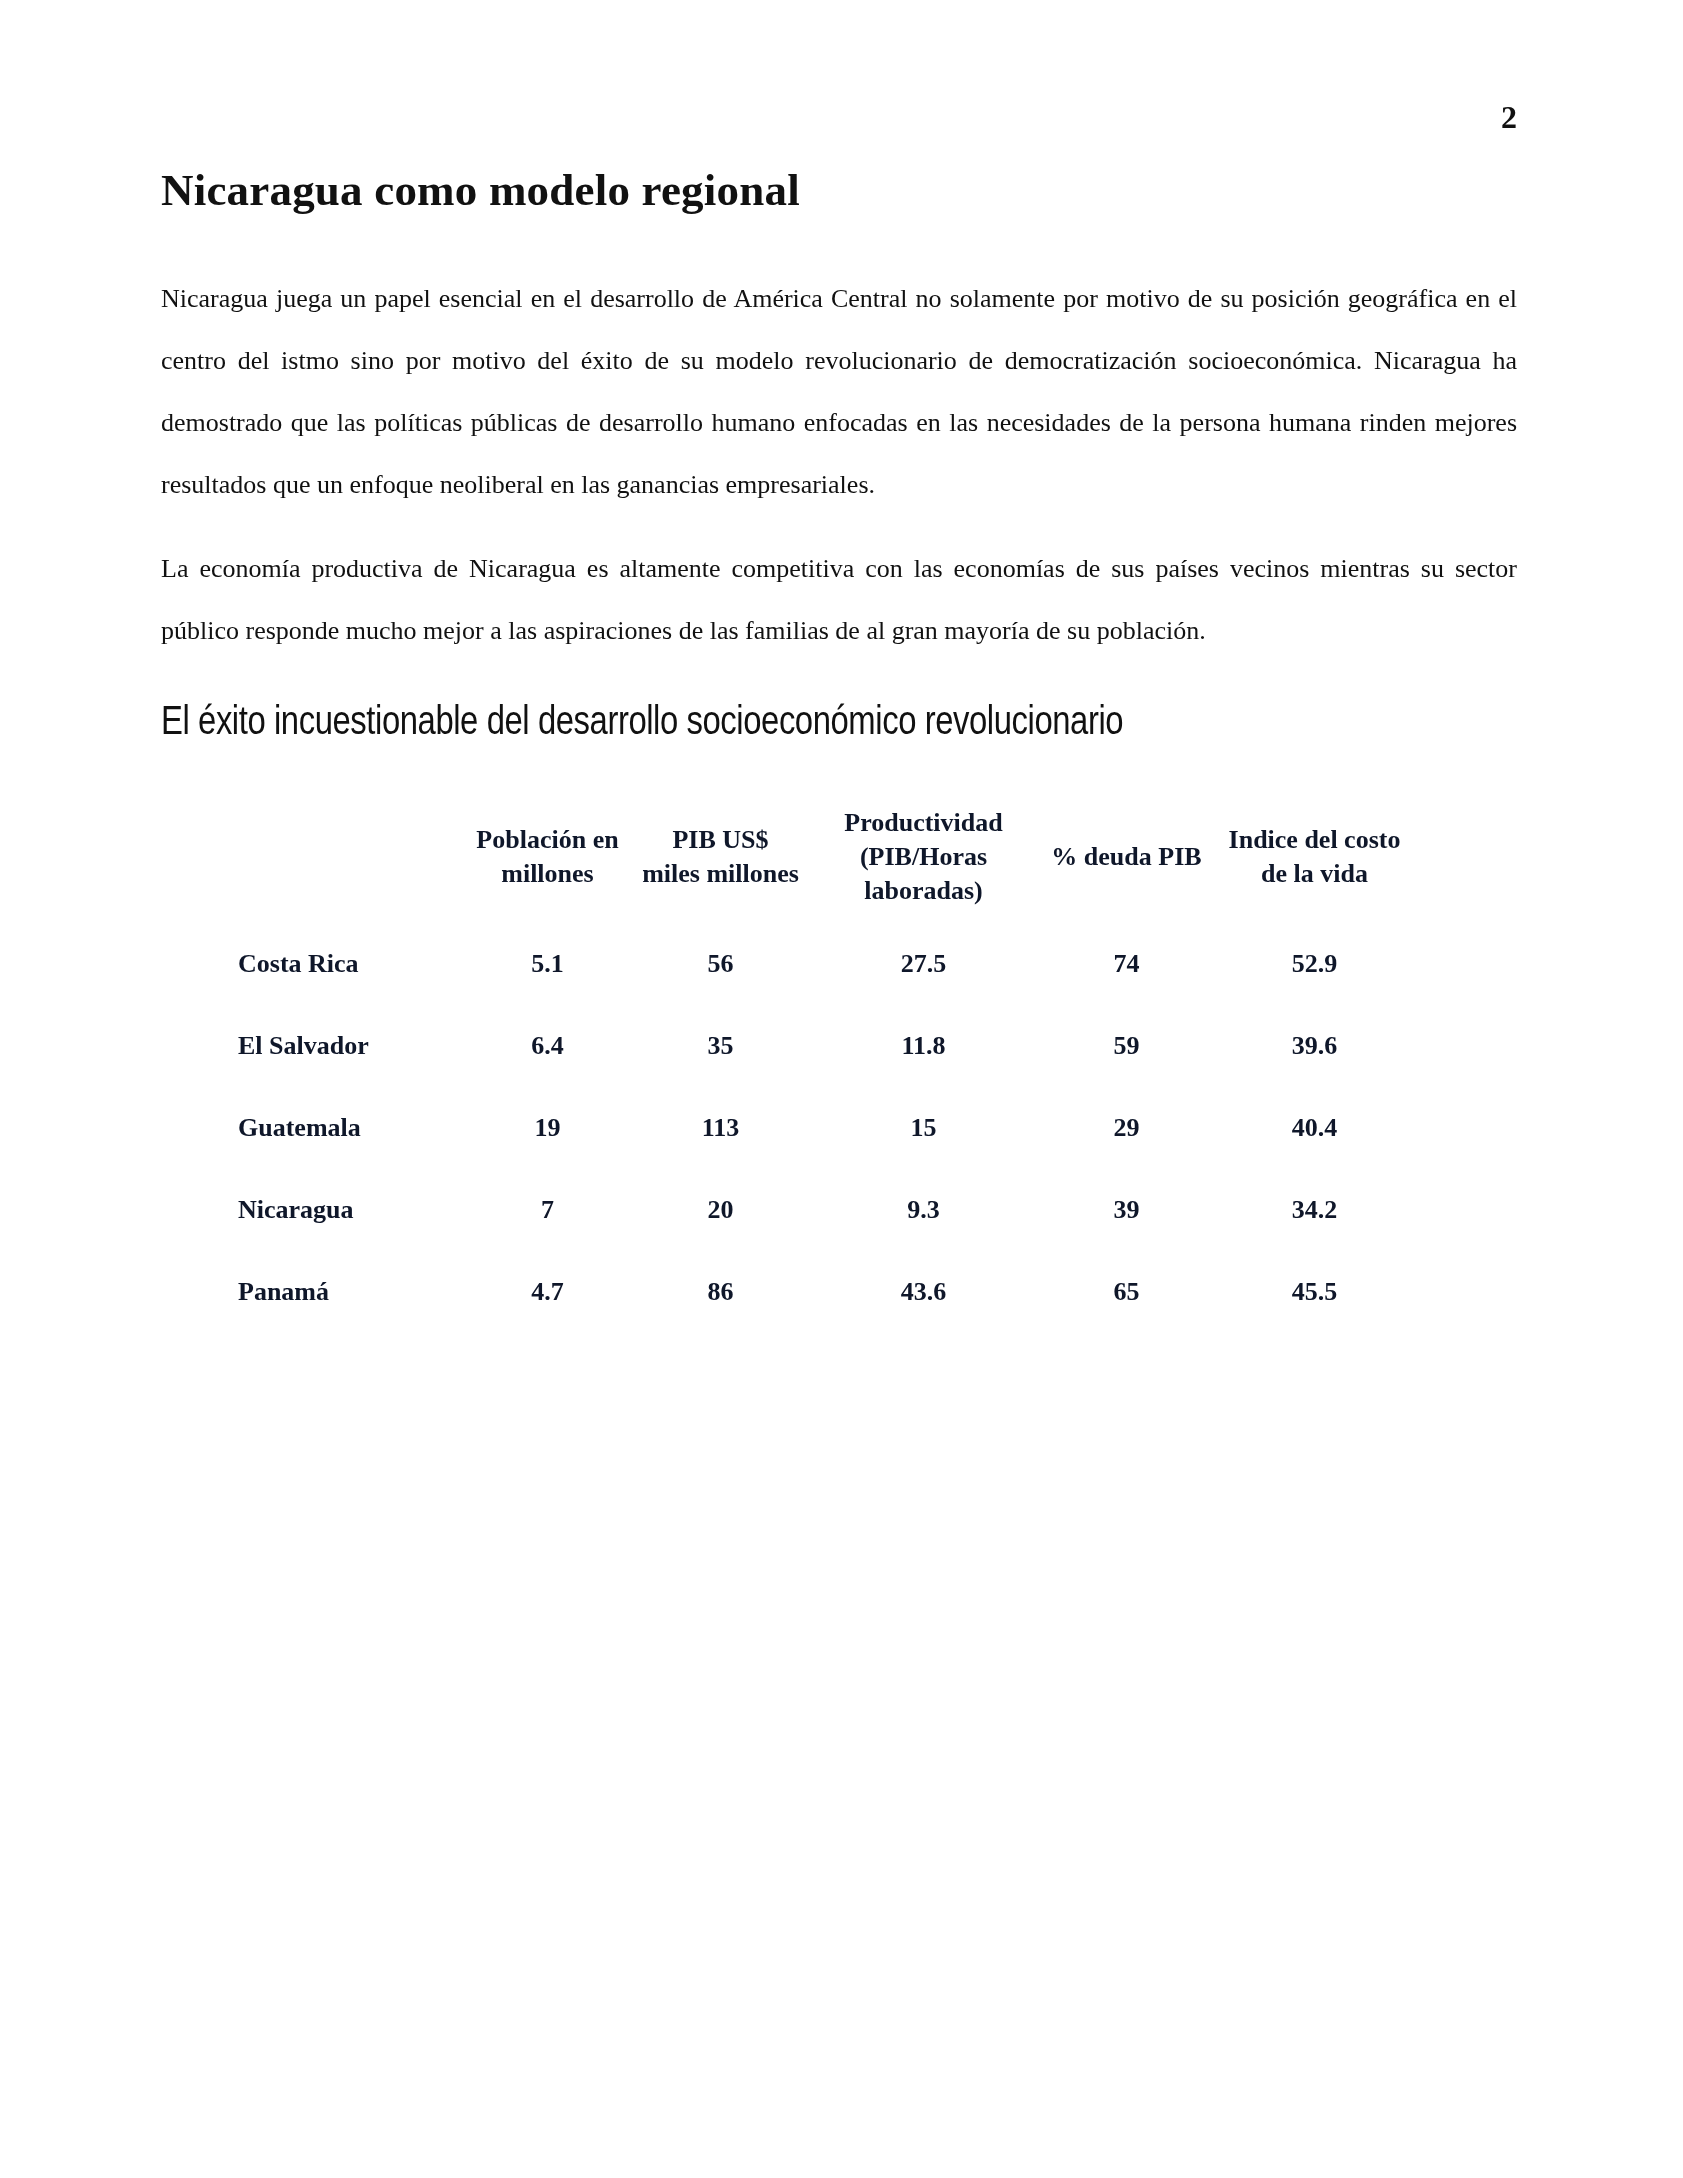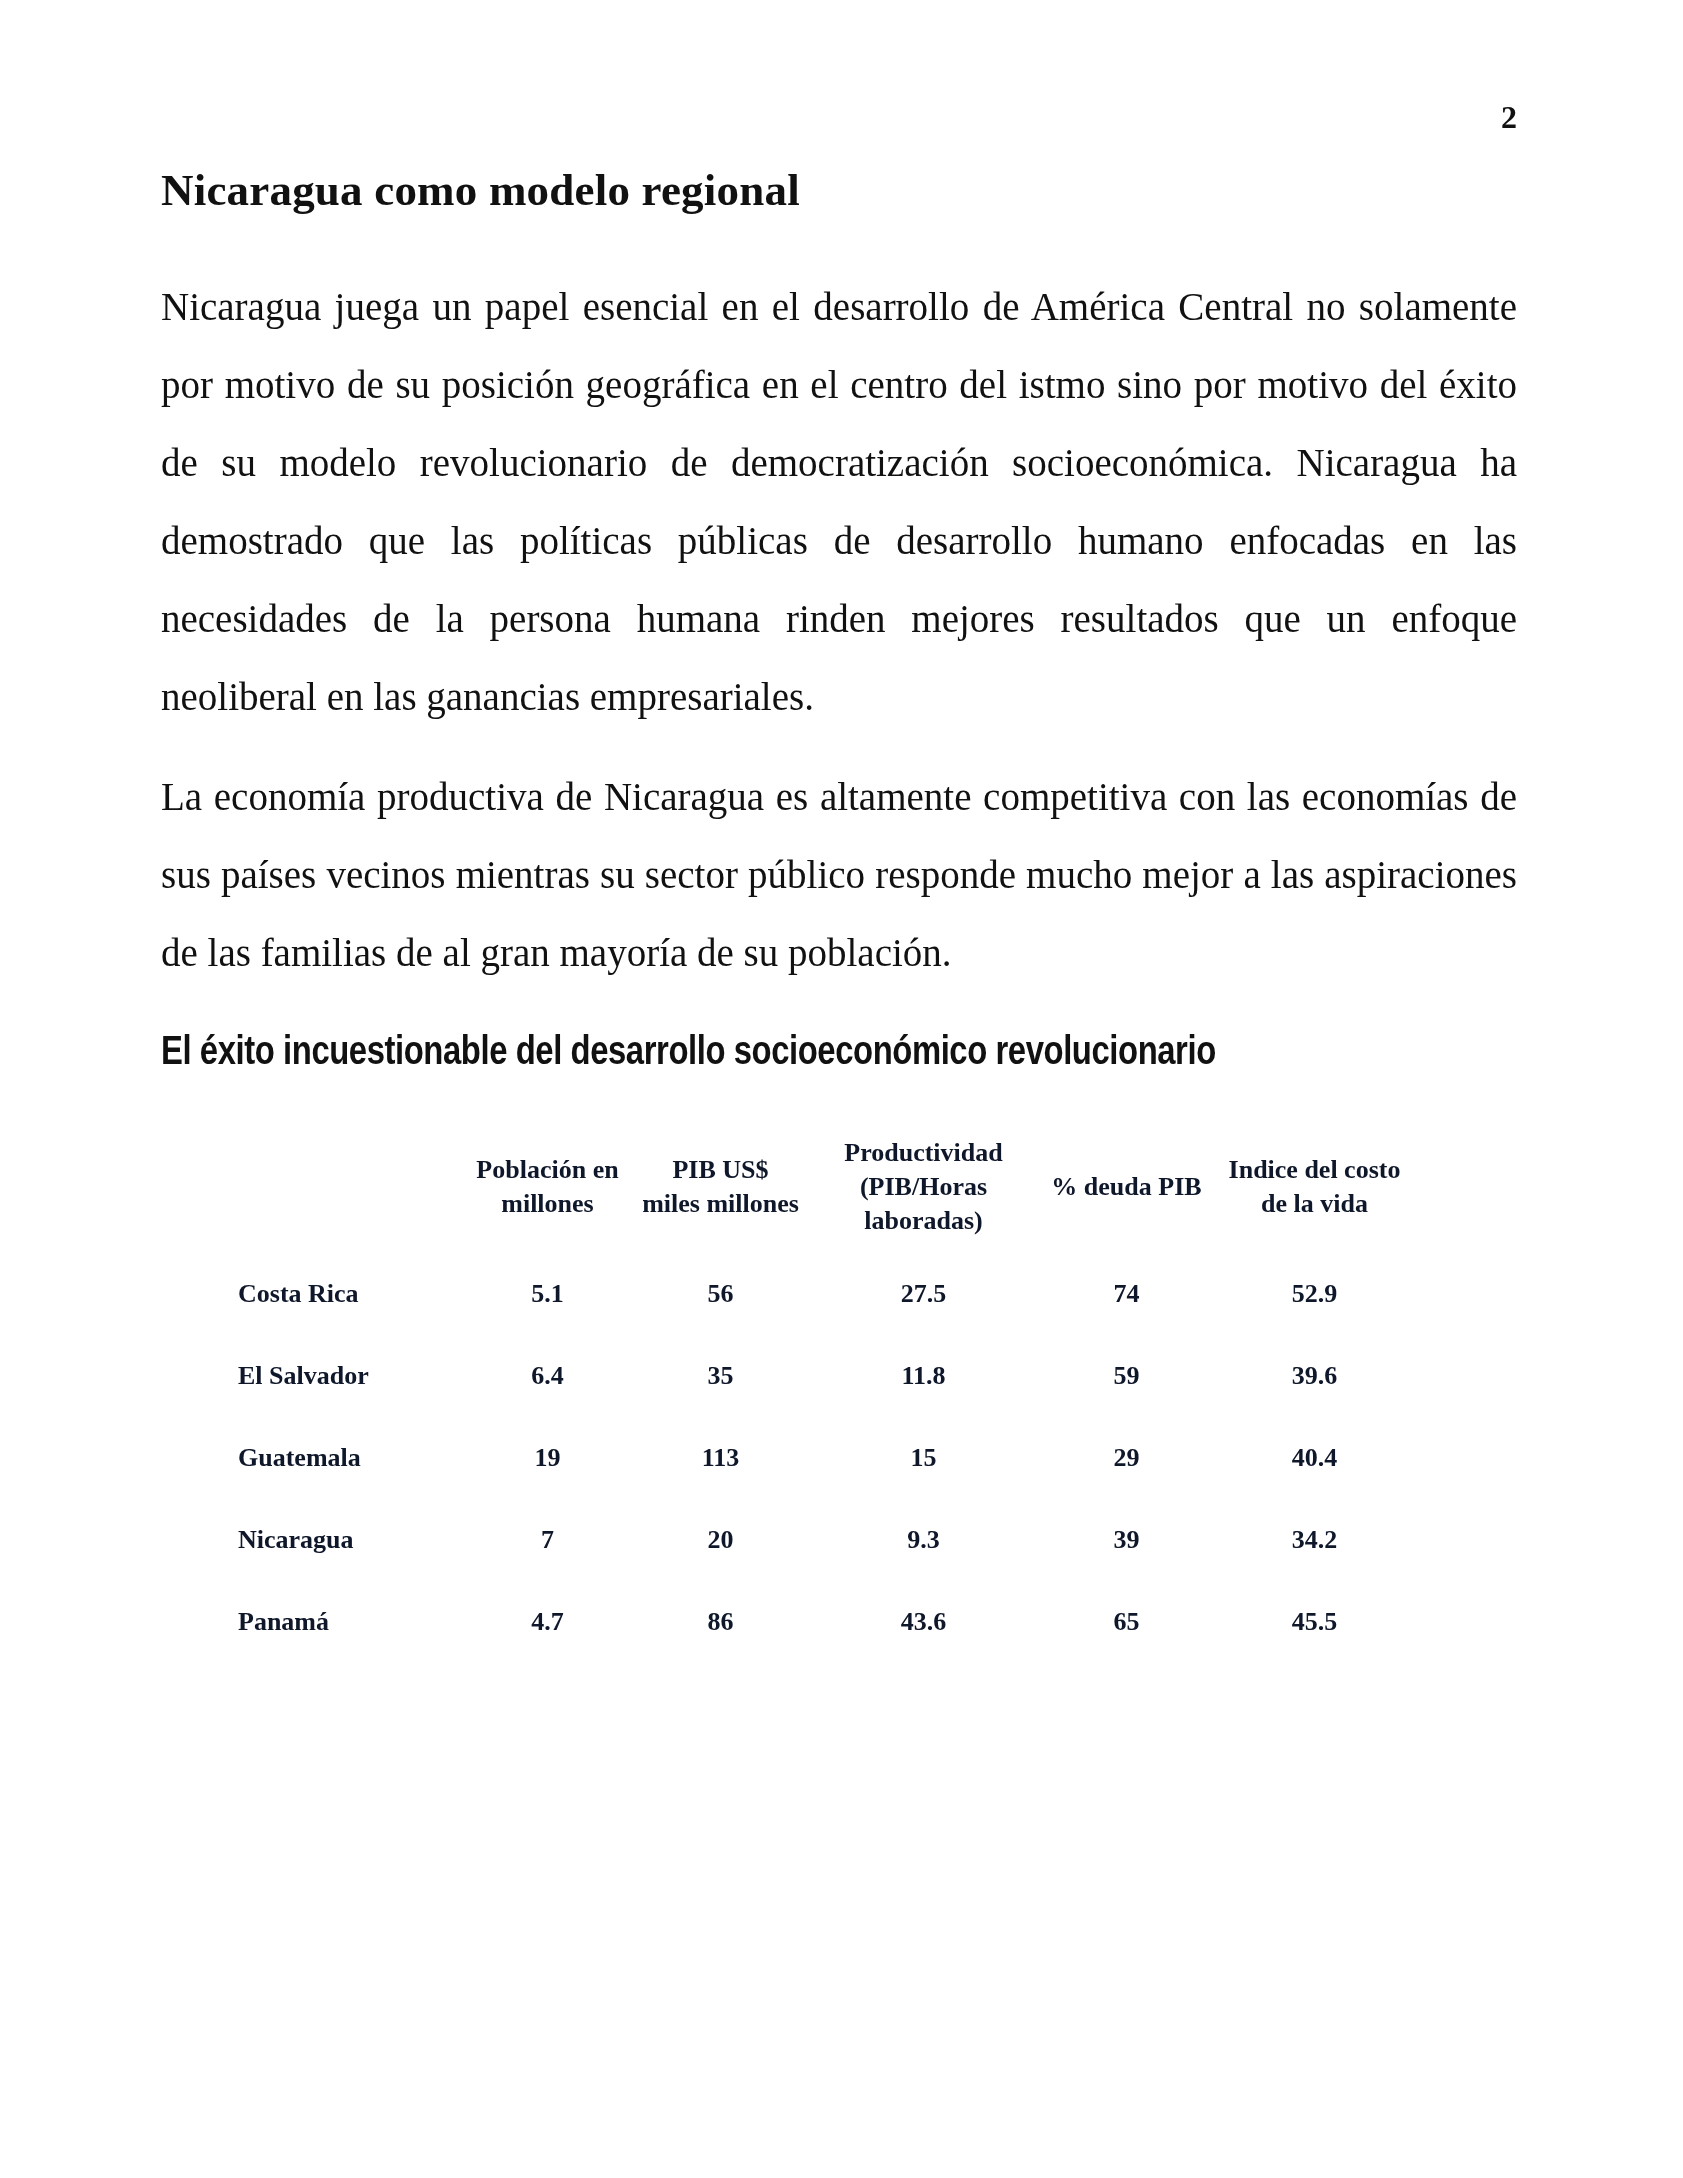--- a/index.html
+++ b/index.html
@@ -25,31 +25,31 @@
     line-height: 1;
   }
   .doc-title {
     font-size: 45px;
     font-weight: bold;
     line-height: 1.2;
     letter-spacing: 0.2px;
   }
   .body-par {
     margin-top: 51px;
-    font-size: 39px;
-    line-height: 78px;
+    font-size: 26px;
+    line-height: 62px;
     text-align: justify;
   }
   .body-par.second {
     margin-top: 22px;
   }
   .subheading {
     font-size: 40px;
     line-height: 1.25;
-    font-weight: bold;
+    font-weight: normal;
     font-family: "Liberation Sans", sans-serif;
     white-space: nowrap;
   }
   .subheading .condensed {
     display: inline-block;
     transform: scaleX(0.82);
     transform-origin: left center;
     letter-spacing: -0.5px;
   }
   .cifras-intro {

